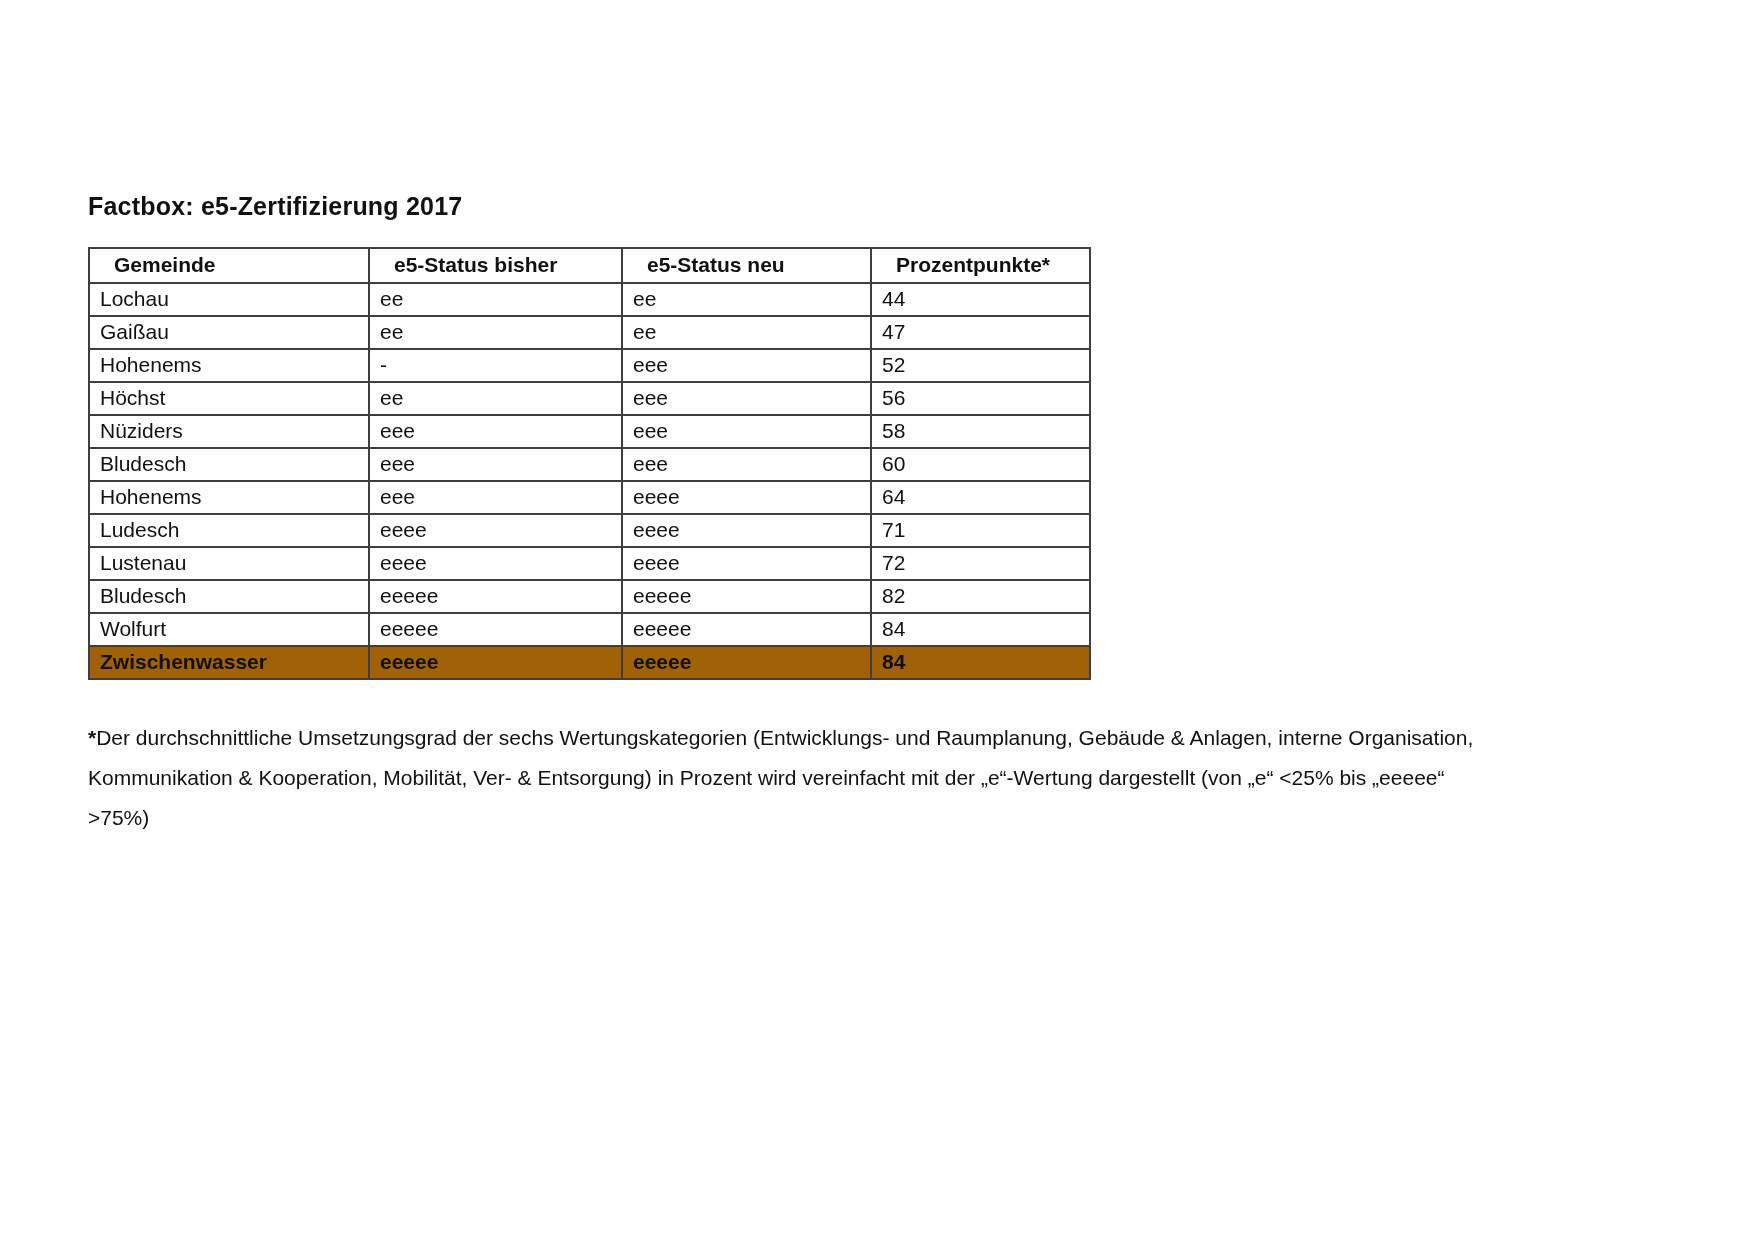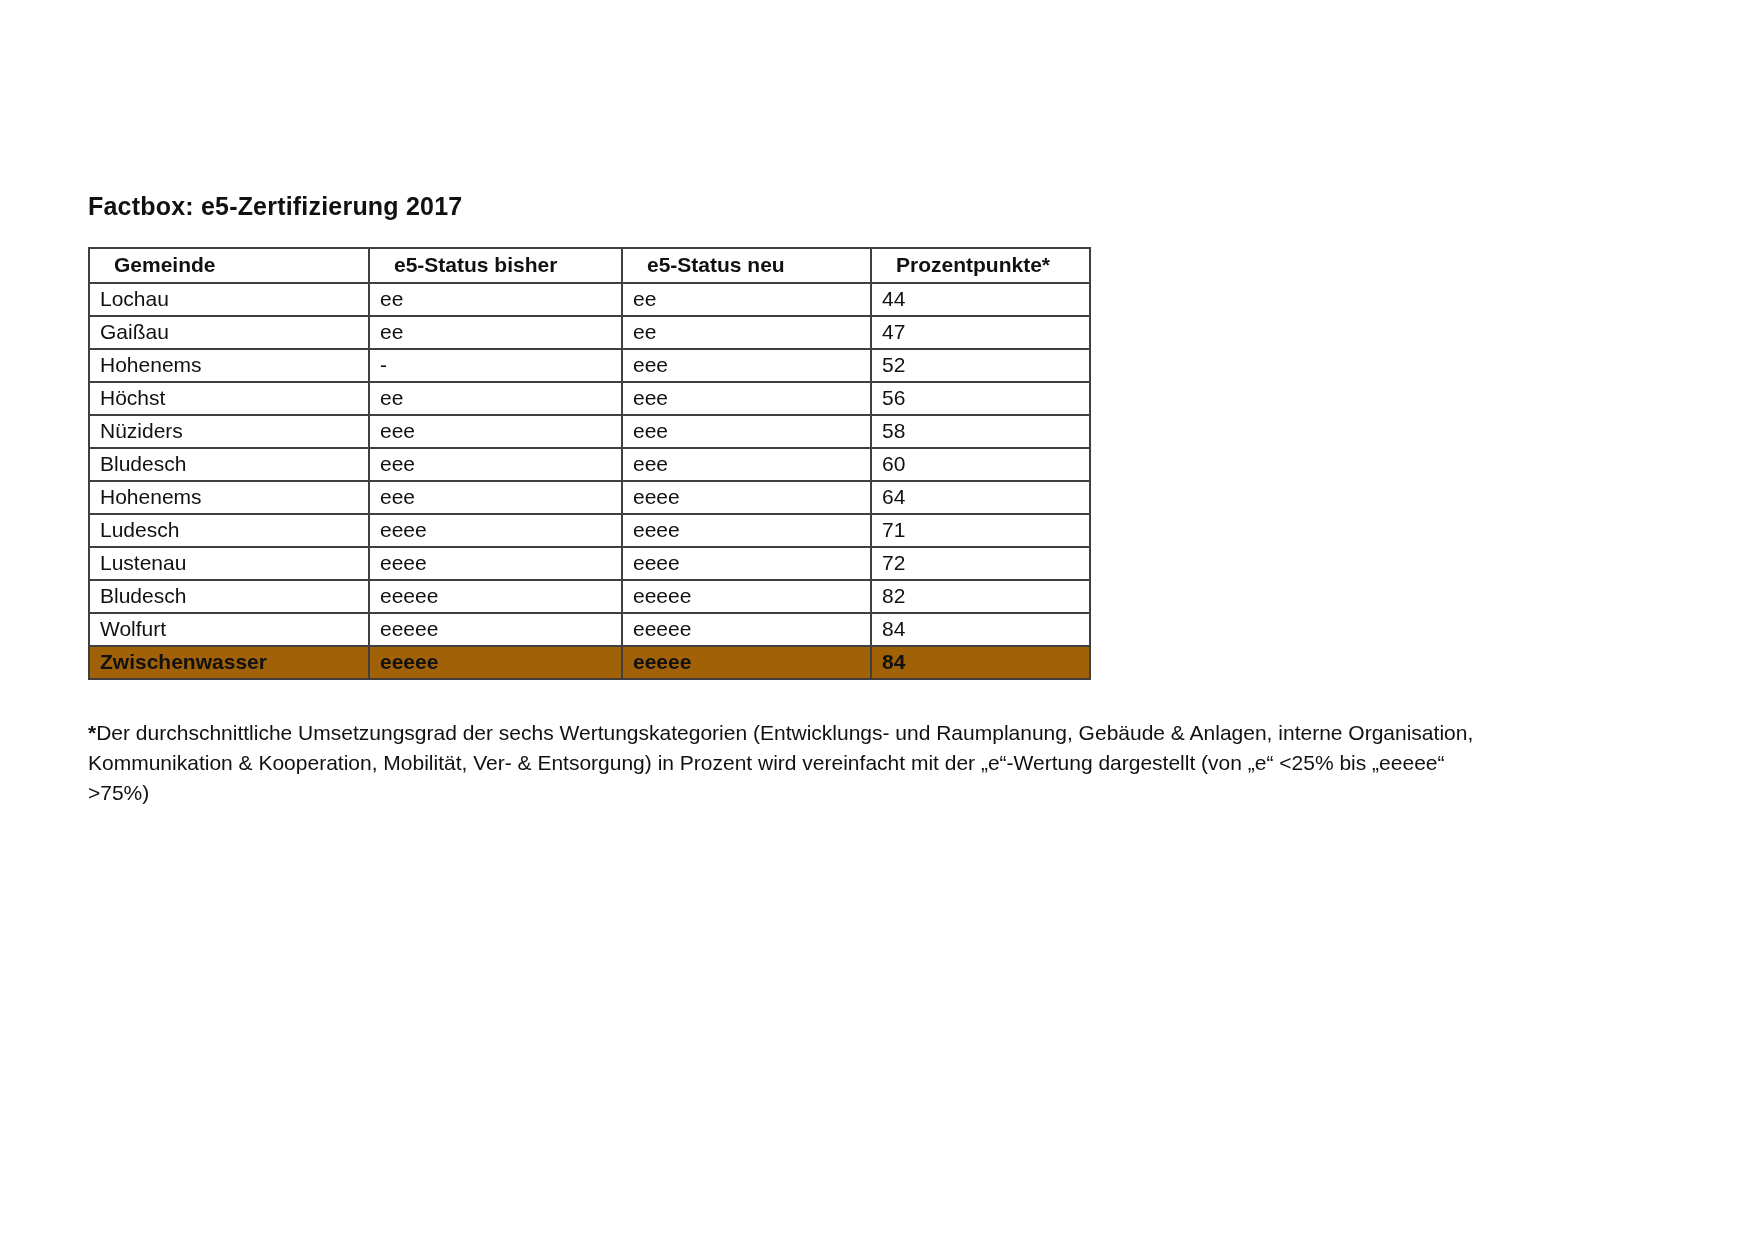--- a/index.html
+++ b/index.html
@@ -54,21 +54,21 @@
   }
   table.factbox tr.highlight td {
     font-weight: bold;
   }
   .footnote {
     position: absolute;
     left: 88px;
     top: 718px;
     width: 1420px;
     font-size: 21px;
-    line-height: 30px;
+    line-height: 40px;
     margin: 0;
   }
   .footnote .marker {
     font-weight: bold;
   }
 </style>
 </head>
 <body>
 
 <div class="doc-title">Factbox: e5-Zertifizierung 2017</div>

